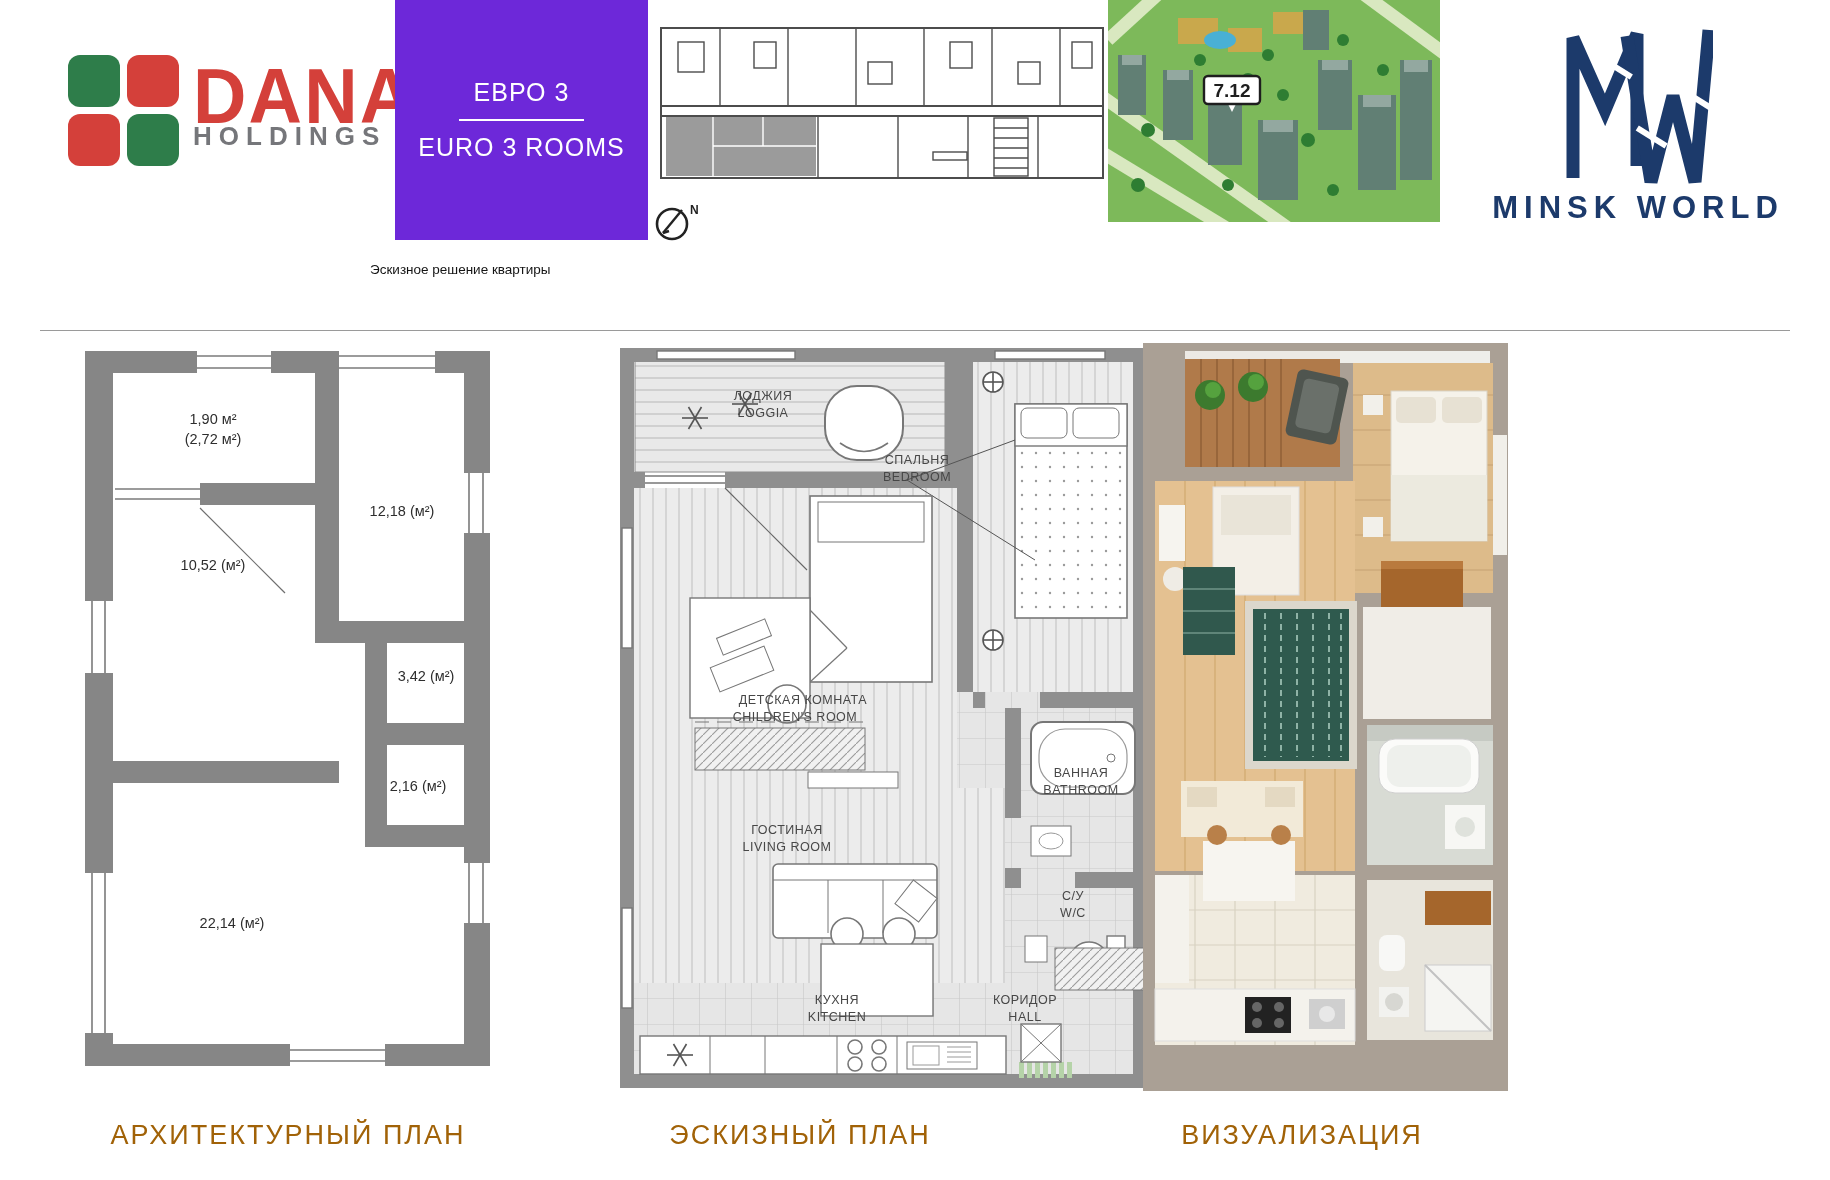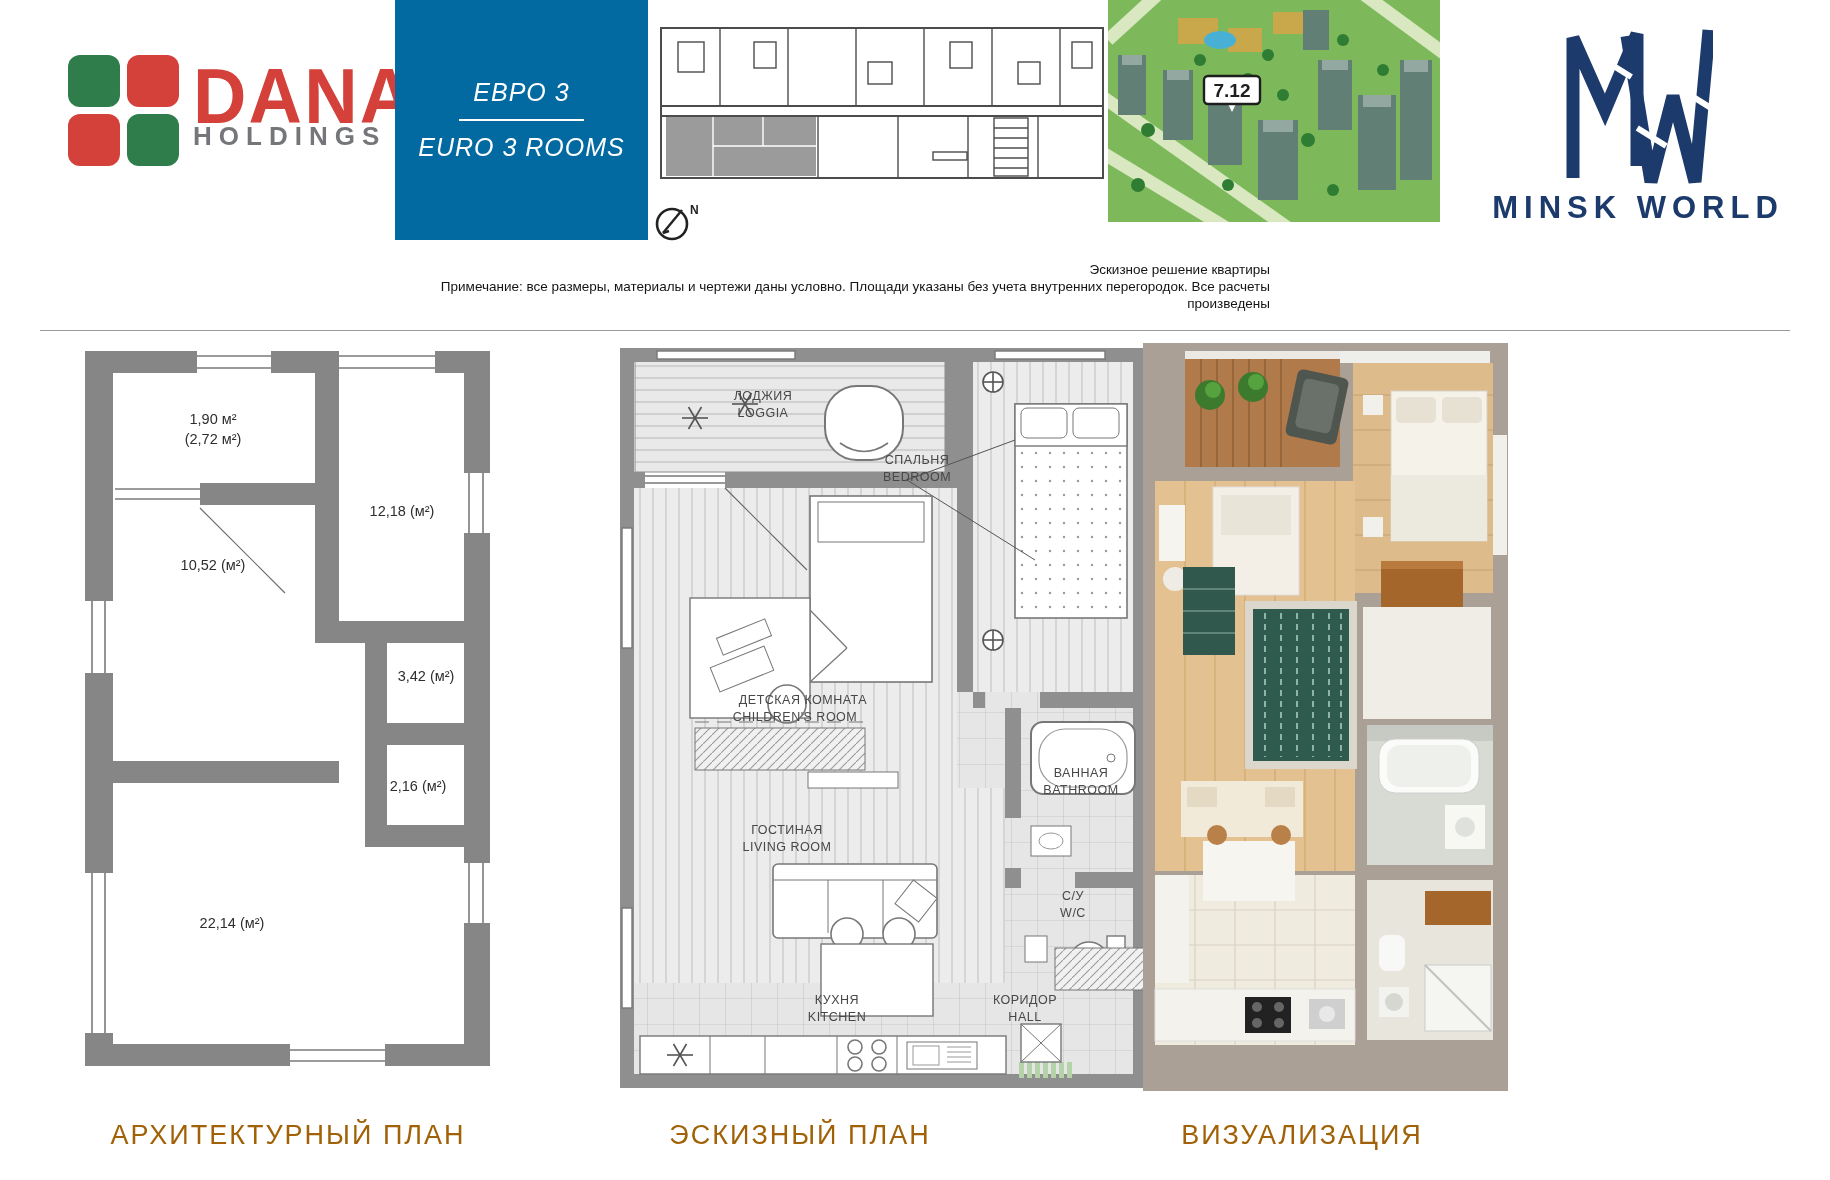--- a/index.html
+++ b/index.html
@@ -5,22 +5,22 @@
   html,body{margin:0;padding:0;background:#fff;}
   body{width:1830px;height:1180px;position:relative;overflow:hidden;
        font-family:"Liberation Sans","DejaVu Sans",sans-serif;color:#1a1a1a;}
   .abs{position:absolute;}
   
   .dana-grid{display:grid;grid-template-columns:52px 52px;grid-template-rows:52px 52px;gap:7px;}
   .dana-sq{border-radius:12px;}
   .dana-name{font-weight:bold;font-size:66px;letter-spacing:2px;color:#d4403a;
              transform:scale(1.12,1.18);transform-origin:left top;line-height:1;}
   .dana-sub{font-weight:bold;font-size:26px;letter-spacing:7px;color:#75767a;line-height:1;}
-  .navybox{background:#0369a1;color:#fff;display:flex;flex-direction:column;
-           align-items:center;justify-content:center;text-align:center;font-style:italic;}
+  .navybox{background:#6d28d9;color:#fff;display:flex;flex-direction:column;
+           align-items:center;justify-content:center;text-align:center;}
   .navybox .l1{font-size:25px;letter-spacing:1px;}
   .navybox .rule{width:125px;height:2px;background:#fff;margin:12px 0;}
   .navybox .l2{font-size:25px;letter-spacing:1px;}
   .mw-name{font-weight:bold;font-size:31px;letter-spacing:6px;color:#1c3a6b;white-space:nowrap;}
   
   .note{font-size:13.5px;line-height:17px;color:#141414;}
   
   .caption{font-size:27px;letter-spacing:2px;color:#a16207;white-space:nowrap;
            transform:translateX(-50%);}
   .rlabel{position:absolute;transform:translate(-50%,-50%);font-size:14.5px;color:#2e2e2e;
@@ -157,23 +157,22 @@
     <path d="M64,10 L88,156 L110,70 L132,156 L146,4"></path>
   </g>
   <g fill="#fff" transform="rotate(32 75 80)">
     <rect x="20" y="56" width="34" height="6"></rect>
     <rect x="86" y="96" width="34" height="6"></rect>
     <rect x="112" y="40" width="30" height="6"></rect>
   </g>
 </svg>
 <div class="abs mw-name" style="left:1638px;top:190px;transform:translateX(-50%);">MINSK WORLD</div>
 
-<div class="abs note" style="left:370px;top:261px;width:900px;text-align:right;">
+<div class="abs note" style="left:370px;top:261px;width:900px;">
   <div>Эскизное решение квартиры</div>
-  <div>Примечание: все размеры, материалы и чертежи даны условно. Площади указаны без учета внутренних перегородок. Все расчеты произведены</div>
 </div>
 
 <div class="divider"></div>
 
 <div class="abs" style="left:85px;top:343px;width:405px;height:745px;">
   <svg width="405" height="745" viewBox="0 0 405 745">
     <g fill="#868686">
       <rect x="0" y="8" width="112" height="22"></rect>
       <rect x="0" y="8" width="28" height="250"></rect>
       <rect x="0" y="330" width="28" height="200"></rect>

